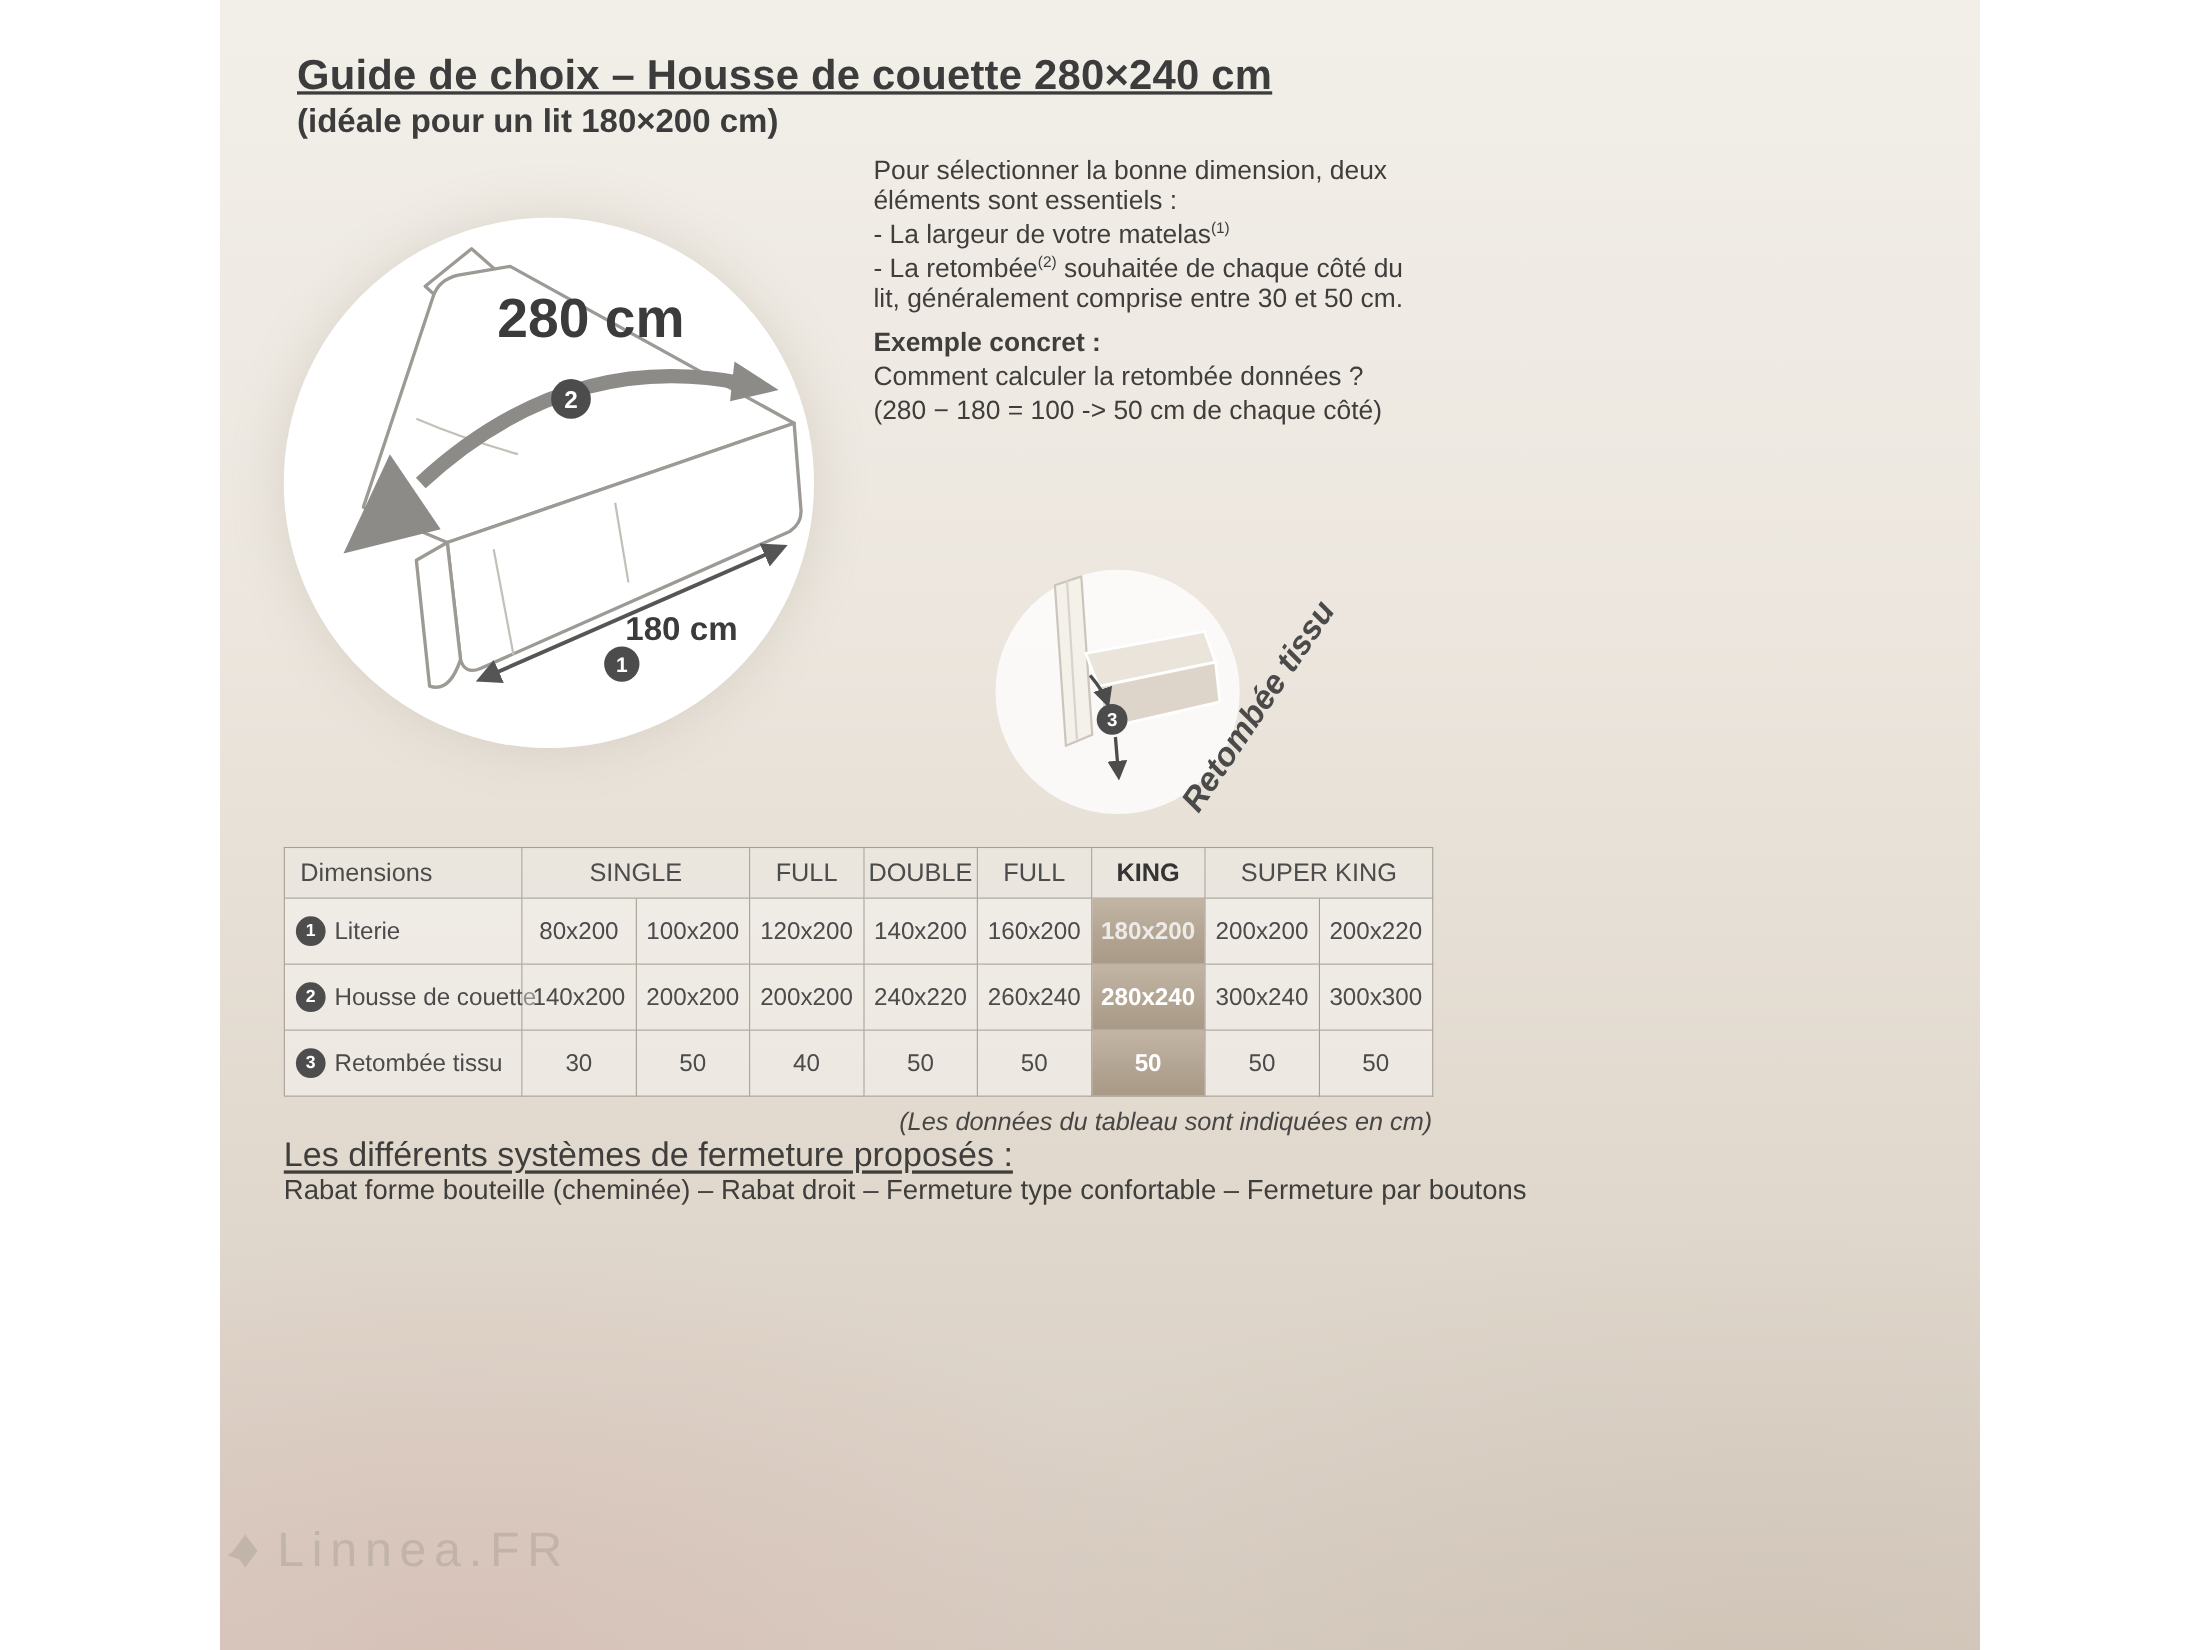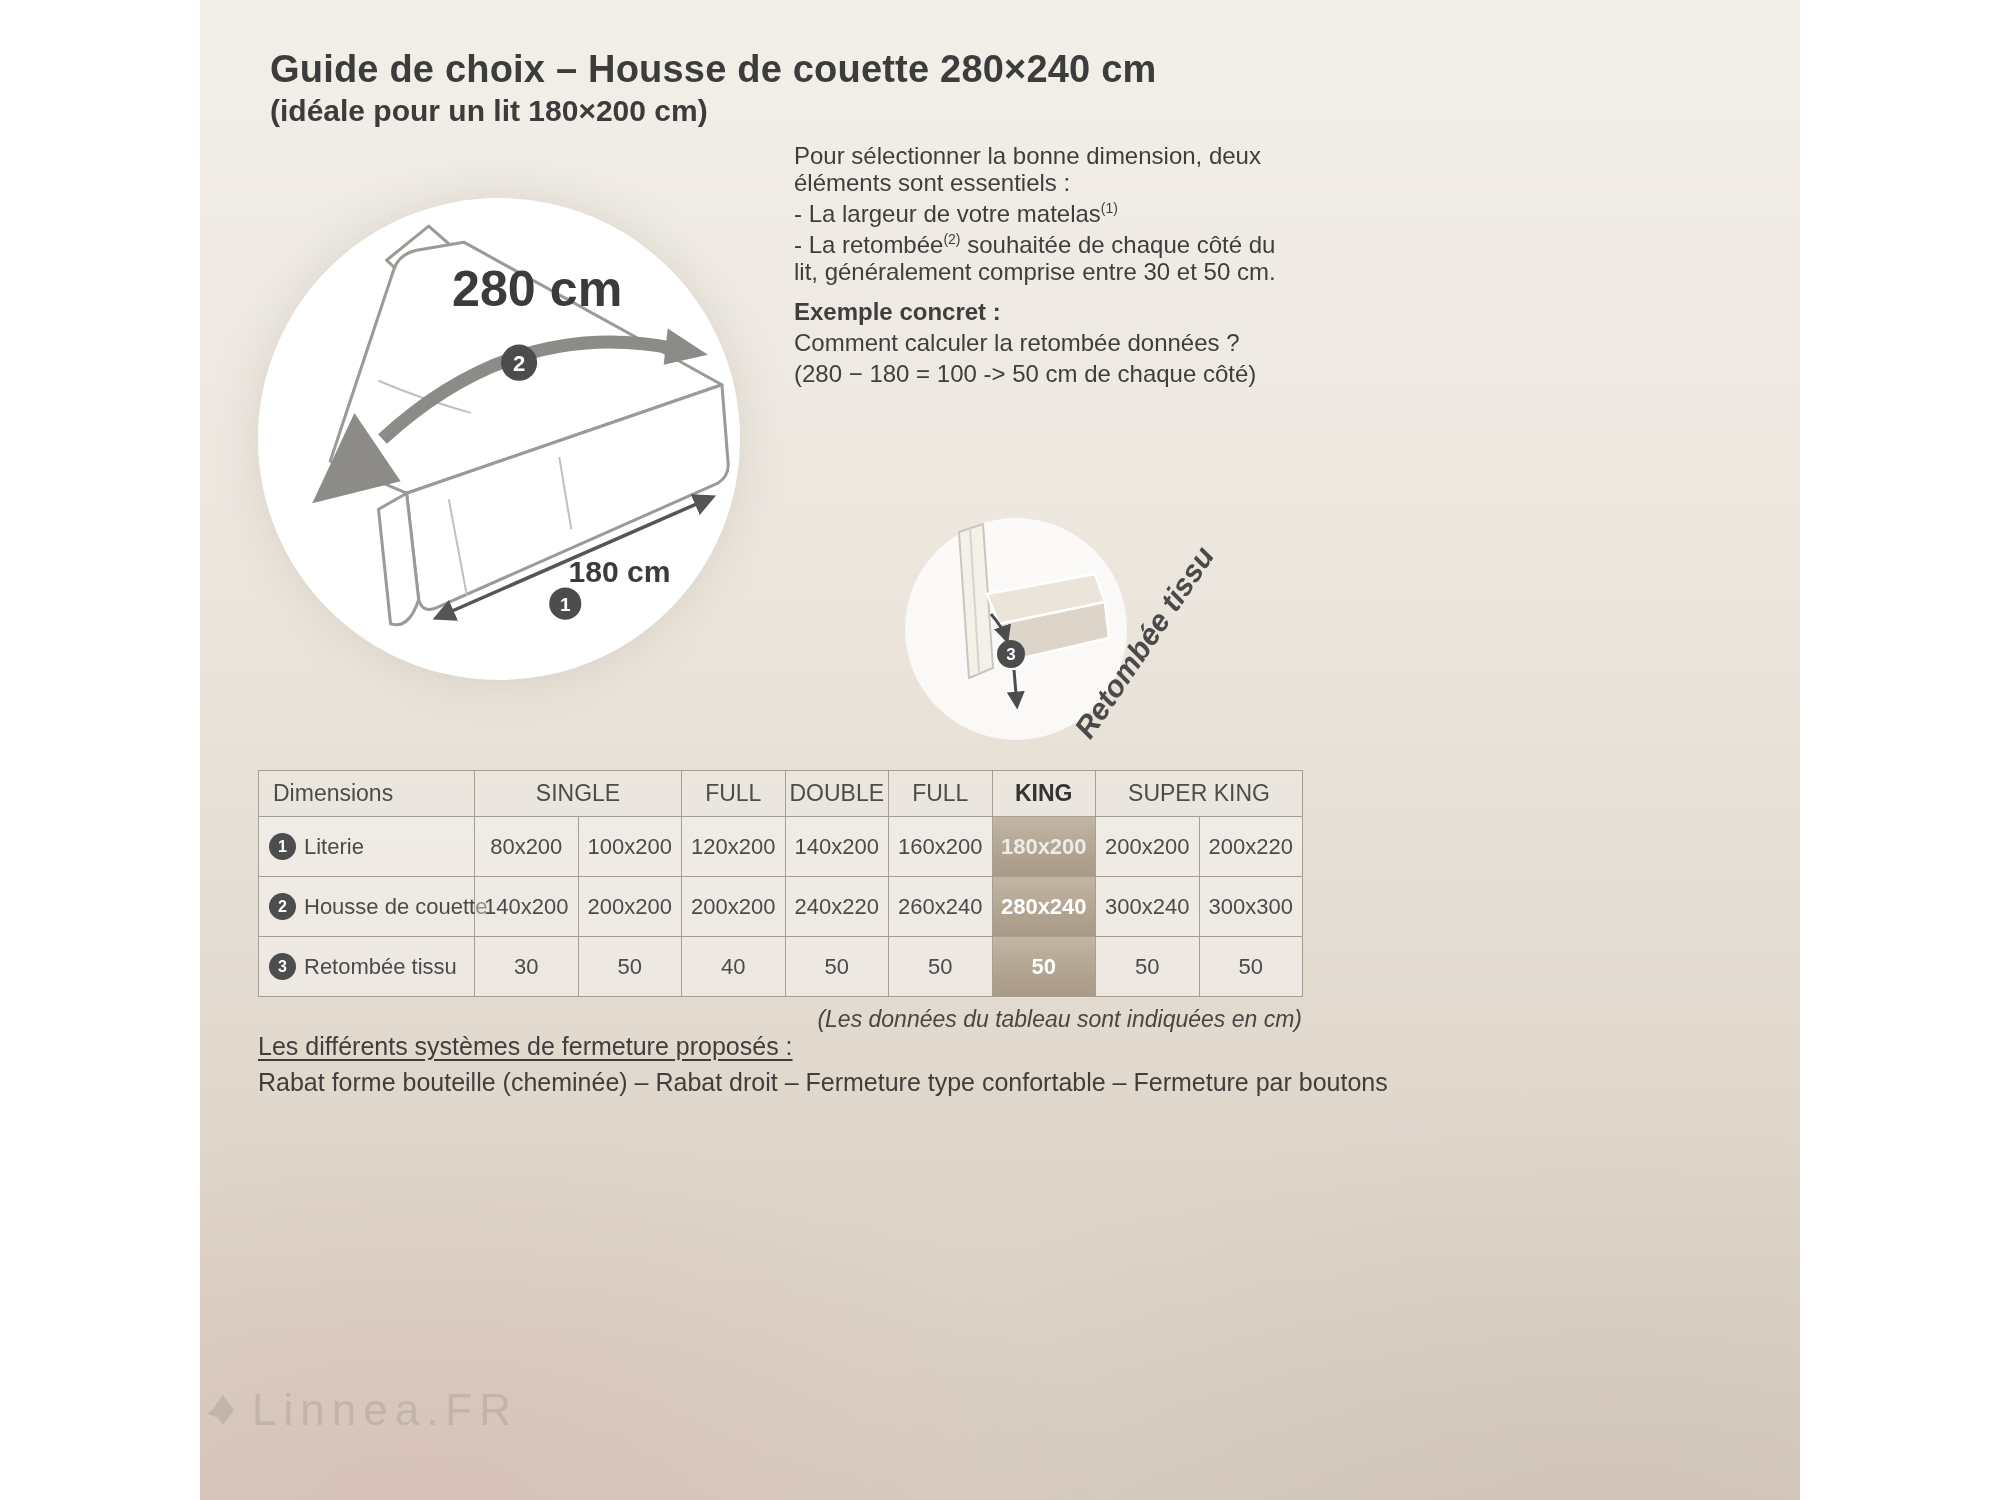--- a/index.html
+++ b/index.html
@@ -7,21 +7,21 @@
   .stage { position:relative; width:2000px; height:1500px; background:#ffffff; overflow:hidden; }
   .canvas {
     position:absolute; left:200px; top:0; width:1600px; height:1500px;
     background:
       radial-gradient(1100px 620px at 14% 100%, rgba(213,181,173,0.50), rgba(213,181,173,0) 62%),
       radial-gradient(1300px 700px at 88% 102%, rgba(197,184,168,0.42), rgba(197,184,168,0) 60%),
       linear-gradient(180deg, #f2efe9 0%, #ece6de 38%, #e2dacf 68%, #d8cdc2 100%);
   }
   .abs { position:absolute; }
 
-  .title { left:70px; top:48px; font-size:38px; font-weight:bold; color:#3c3c3c; letter-spacing:0.2px; }
+  .title { left:70px; top:48px; font-size:38px; font-weight:bold; color:#3c3c3c; letter-spacing:0.2px;text-decoration:underline; }
   .subtitle { left:70px; top:94px; font-size:30px; font-weight:bold; color:#3c3c3c; }
 
   .info { left:590px; top:138px; width:512px; font-size:24px; line-height:27px; color:#3f3e3c; }
   .info p { margin:4px; }
   .info sup { font-size:14px; vertical-align:super; line-height:0; }
   .info .heading { font-weight:bold; margin-top:13px; }
 
   .bed-circle { left:58px; top:198px; width:482px; height:482px; border-radius:50%;
     background:radial-gradient(circle, #ffffff 72%, #fdfdfc 88%, rgba(255,255,255,0.72) 100%);
     box-shadow:0 0 46px rgba(170,158,142,0.30); }
@@ -45,21 +45,21 @@
   .size-table .king-h { font-weight:bold; color:#343434; }
   .size-table .hl { background:linear-gradient(180deg,#c3b5a4 0%, #b1a390 62%, #a89a87 100%);
     color:#ffffff; font-weight:bold; }
   .size-table .hl-soft { color:#edebe7; font-weight:600; }
   .row-badge { width:27px; height:27px; border-radius:50%; background:#4d4d4d; color:#fff;
     font-size:16px; font-weight:bold; display:flex; align-items:center; justify-content:center; flex:0 0 27px; }
 
   .table-note { left:58px; top:1006px; width:1044px; text-align:right; font-size:23px;
     font-style:italic; color:#474645; }
 
-  .closures-title { left:58px; top:1032px; font-size:25px; color:#3f3e3c; text-decoration:underline; text-underline-offset:4px; }
+  .closures-title { left:58px; top:1032px; font-size:31px; color:#3f3e3c; text-decoration:underline; text-underline-offset:4px; }
   .closures-list { left:58px; top:1068px; font-size:25px; color:#3f3e3c; }
 
   .watermark { left:4px; top:1385px; display:flex; align-items:center; gap:10px;
     color:#b0a698; opacity:0.55; }
   .watermark .wm-text { font-size:44px; letter-spacing:7px; font-weight:400; }
 </style>
 </head>
 <body>
 
 <div class="stage">

